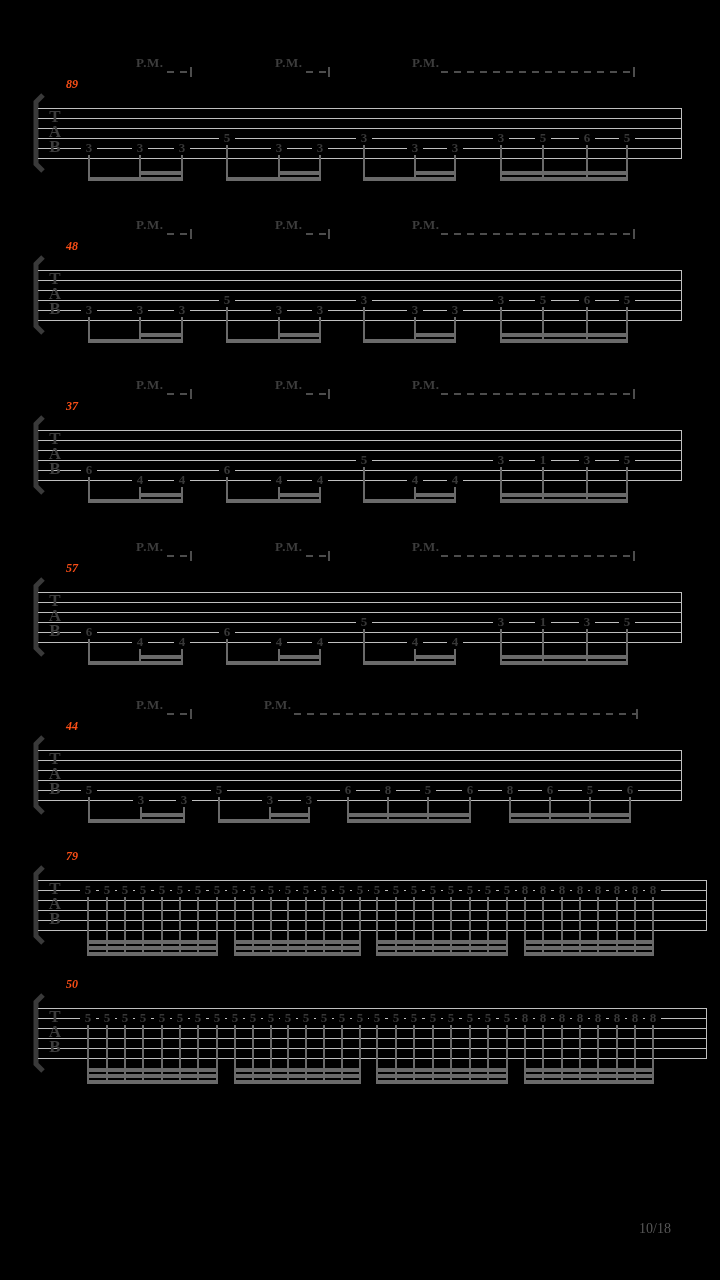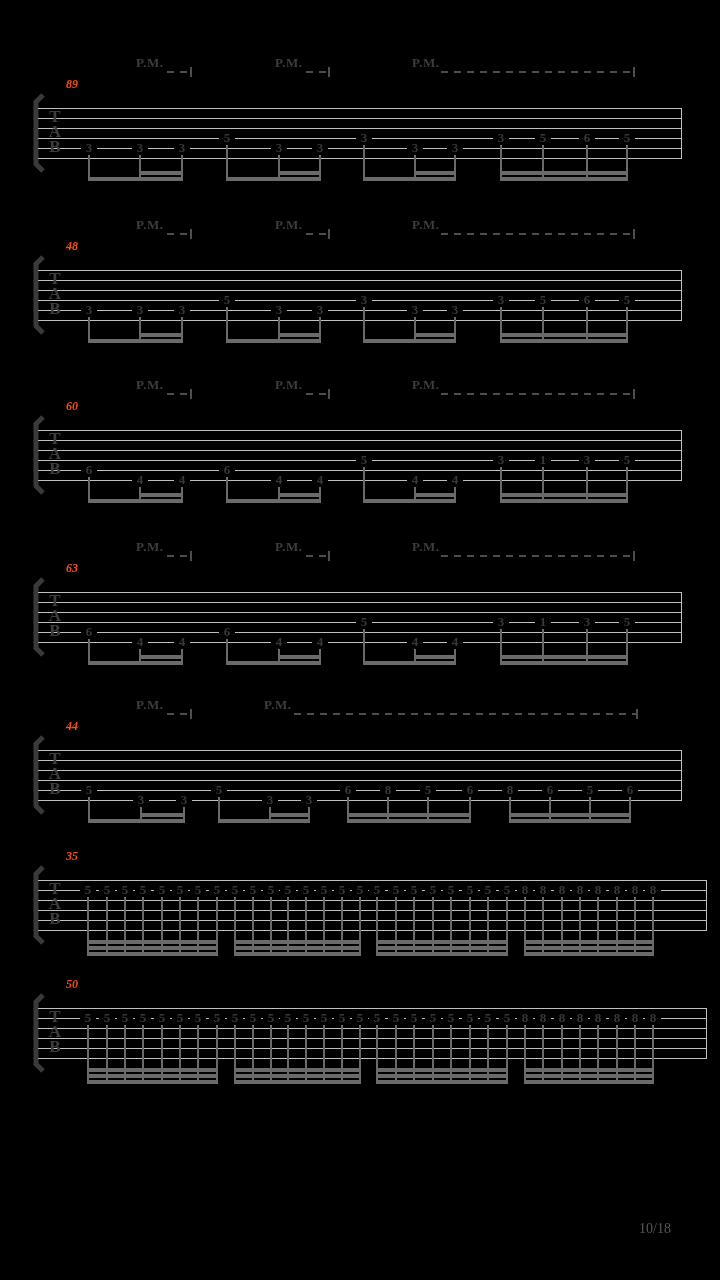--- a/index.html
+++ b/index.html
@@ -132,21 +132,21 @@
       <div class="stem" style="left: 500px; top: 307px; height: 36px;"></div>
       <div class="fret" style="left: 493px; top: 293px;">3</div>
       <div class="stem" style="left: 542px; top: 307px; height: 36px;"></div>
       <div class="fret" style="left: 535px; top: 293px;">5</div>
       <div class="stem" style="left: 586px; top: 307px; height: 36px;"></div>
       <div class="fret" style="left: 579px; top: 293px;">6</div>
       <div class="stem" style="left: 626px; top: 307px; height: 36px;"></div>
       <div class="fret" style="left: 619px; top: 293px;">5</div>
       <div class="beam" style="left: 500px; width: 128px; top: 339px;"></div>
       <div class="beam" style="left: 500px; width: 128px; top: 333px;"></div>
-      <div class="measure-num" style="left: 66px; top: 400px;">60</div>
+      <div class="measure-num" style="left: 66px; top: 400px;">37</div>
       <div class="pm-text" style="left: 136px; top: 378px;">P.M.</div>
       <div class="pm-dash" style="left: 167px; top: 393px; width: 23px;"></div>
       <div class="pm-tick" style="left: 190px; top: 389px;"></div>
       <div class="pm-text" style="left: 275px; top: 378px;">P.M.</div>
       <div class="pm-dash" style="left: 306px; top: 393px; width: 22px;"></div>
       <div class="pm-tick" style="left: 328px; top: 389px;"></div>
       <div class="pm-text" style="left: 412px; top: 378px;">P.M.</div>
       <div class="pm-dash" style="left: 441px; top: 393px; width: 192px;"></div>
       <div class="pm-tick" style="left: 633px; top: 389px;"></div>
       <svg class="bracket" width="20" height="80" style="left: 28px; top: 415px;">
@@ -189,21 +189,21 @@
       <div class="stem" style="left: 500px; top: 467px; height: 36px;"></div>
       <div class="fret" style="left: 493px; top: 453px;">3</div>
       <div class="stem" style="left: 542px; top: 467px; height: 36px;"></div>
       <div class="fret" style="left: 535px; top: 453px;">1</div>
       <div class="stem" style="left: 586px; top: 467px; height: 36px;"></div>
       <div class="fret" style="left: 579px; top: 453px;">3</div>
       <div class="stem" style="left: 626px; top: 467px; height: 36px;"></div>
       <div class="fret" style="left: 619px; top: 453px;">5</div>
       <div class="beam" style="left: 500px; width: 128px; top: 499px;"></div>
       <div class="beam" style="left: 500px; width: 128px; top: 493px;"></div>
-      <div class="measure-num" style="left: 66px; top: 562px;">63</div>
+      <div class="measure-num" style="left: 66px; top: 562px;">57</div>
       <div class="pm-text" style="left: 136px; top: 540px;">P.M.</div>
       <div class="pm-dash" style="left: 167px; top: 555px; width: 23px;"></div>
       <div class="pm-tick" style="left: 190px; top: 551px;"></div>
       <div class="pm-text" style="left: 275px; top: 540px;">P.M.</div>
       <div class="pm-dash" style="left: 306px; top: 555px; width: 22px;"></div>
       <div class="pm-tick" style="left: 328px; top: 551px;"></div>
       <div class="pm-text" style="left: 412px; top: 540px;">P.M.</div>
       <div class="pm-dash" style="left: 441px; top: 555px; width: 192px;"></div>
       <div class="pm-tick" style="left: 633px; top: 551px;"></div>
       <svg class="bracket" width="20" height="80" style="left: 28px; top: 577px;">
@@ -302,21 +302,21 @@
       <div class="stem" style="left: 509px; top: 797px; height: 26px;"></div>
       <div class="fret" style="left: 502px; top: 783px;">8</div>
       <div class="stem" style="left: 549px; top: 797px; height: 26px;"></div>
       <div class="fret" style="left: 542px; top: 783px;">6</div>
       <div class="stem" style="left: 589px; top: 797px; height: 26px;"></div>
       <div class="fret" style="left: 582px; top: 783px;">5</div>
       <div class="stem" style="left: 629px; top: 797px; height: 26px;"></div>
       <div class="fret" style="left: 622px; top: 783px;">6</div>
       <div class="beam" style="left: 509px; width: 122px; top: 819px;"></div>
       <div class="beam" style="left: 509px; width: 122px; top: 813px;"></div>
-      <div class="measure-num" style="left: 66px; top: 850px;">35</div>
+      <div class="measure-num" style="left: 66px; top: 850px;">79</div>
       <svg class="bracket" width="20" height="80" style="left: 28px; top: 865px;">
         <polyline points="15,2 8,9 8,71 15,78" fill="none" stroke="#3a3a3a" stroke-width="5"></polyline>
       </svg>
       <div class="staff-line" style="left: 38px; top: 880px; width: 669px;"></div>
       <div class="staff-line" style="left: 38px; top: 890px; width: 669px;"></div>
       <div class="staff-line" style="left: 38px; top: 900px; width: 669px;"></div>
       <div class="staff-line" style="left: 38px; top: 910px; width: 669px;"></div>
       <div class="staff-line" style="left: 38px; top: 920px; width: 669px;"></div>
       <div class="staff-line" style="left: 38px; top: 930px; width: 669px;"></div>
       <div class="barline" style="left: 706px; top: 880px; height: 51px;"></div>

